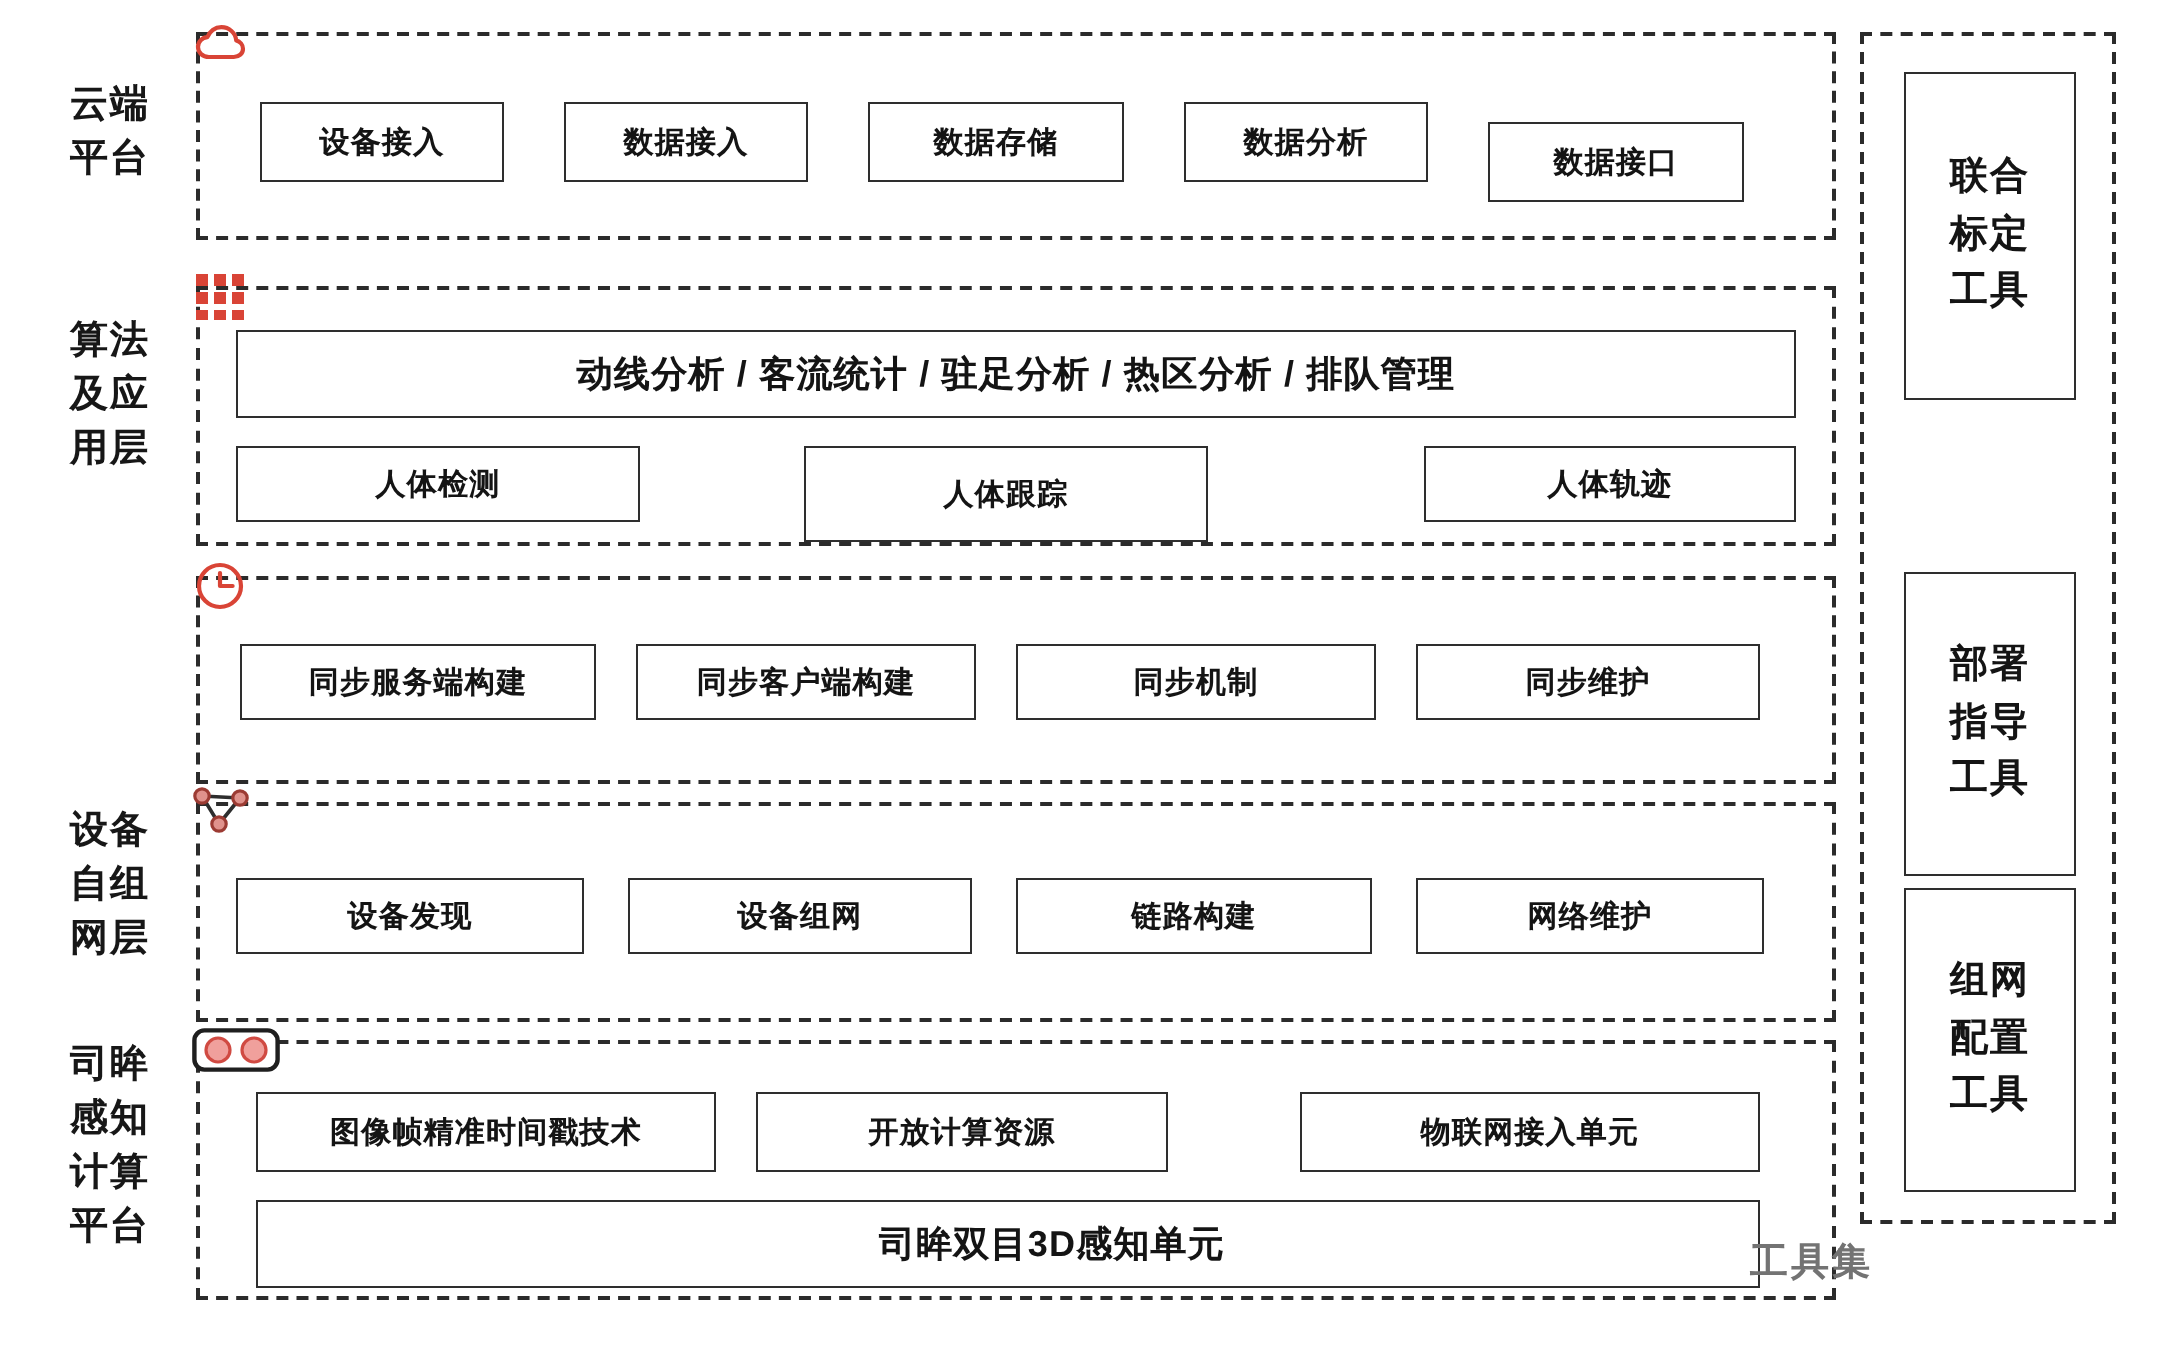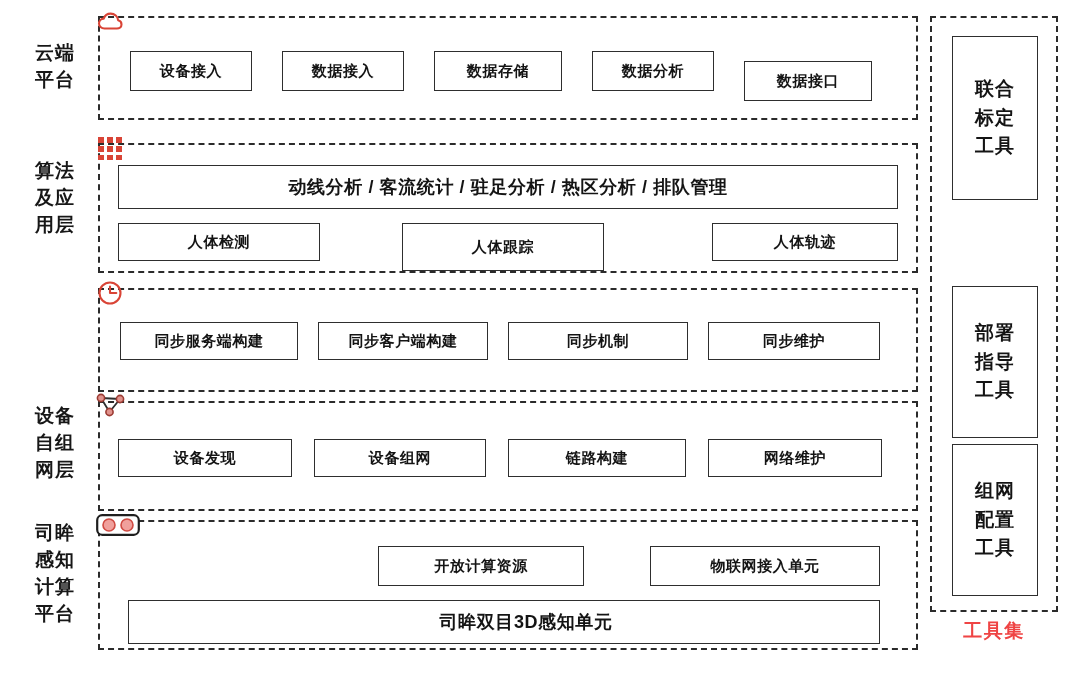--- a/index.html
+++ b/index.html
@@ -86,27 +86,27 @@
     justify-content:center;
     font-size:19px;
     font-weight:700;
     line-height:1.5;
     letter-spacing:1px;
     color:#141414;
   }
   .tool-box span{display:block;text-align:center;}
   #toolset-caption{
     position:absolute;
-    left:930px;top:618px;
+    left:875px;top:618px;
     width:128px;
-    text-align:center;
+    text-align:left;
     font-size:19px;
     font-weight:700;
     letter-spacing:1.5px;
-    color:#ef4444;
+    color:#737373;
   }
 </style>
 </head>
 <body>
 
 <div id="diagram">
     <div class="row-label" style="top: 40px;">
       <span>云端</span>
       <span>平台</span>
     </div>
@@ -186,20 +186,21 @@
       <span>平台</span>
     </div>
     <div class="layer" style="top: 520px; height: 130px;">
       <div class="layer-icon" style="width: 44px; height: 22px; top: -8px;">
         <svg viewBox="0 0 44 22">
           <rect x="1.2" y="1.2" width="41.6" height="19.6" rx="5" ry="5" fill="#fff" stroke="#1f1f1f" stroke-width="2.2"></rect>
           <circle cx="13" cy="11" r="6" fill="#f0a09c" stroke="#d04a42" stroke-width="1.6"></circle>
           <circle cx="31" cy="11" r="6" fill="#f0a09c" stroke="#d04a42" stroke-width="1.6"></circle>
         </svg>
       </div>
+      <div class="box" style="left: 28px; top: 24px; width: 230px; height: 40px;">图像帧精准时间戳技术</div>
       <div class="box" style="left: 278px; top: 24px; width: 206px; height: 40px;">开放计算资源</div>
       <div class="box" style="left: 550px; top: 24px; width: 230px; height: 40px;">物联网接入单元</div>
       <div class="box wide" style="left: 28px; top: 78px; width: 752px; height: 44px; padding-left: 44px;">司眸双目3D感知单元</div>
     </div>
   </div>
 
 <div id="toolset">
     <div class="tool-box" style="top: 18px; height: 164px;">
       <span>联合</span>
       <span>标定</span>

